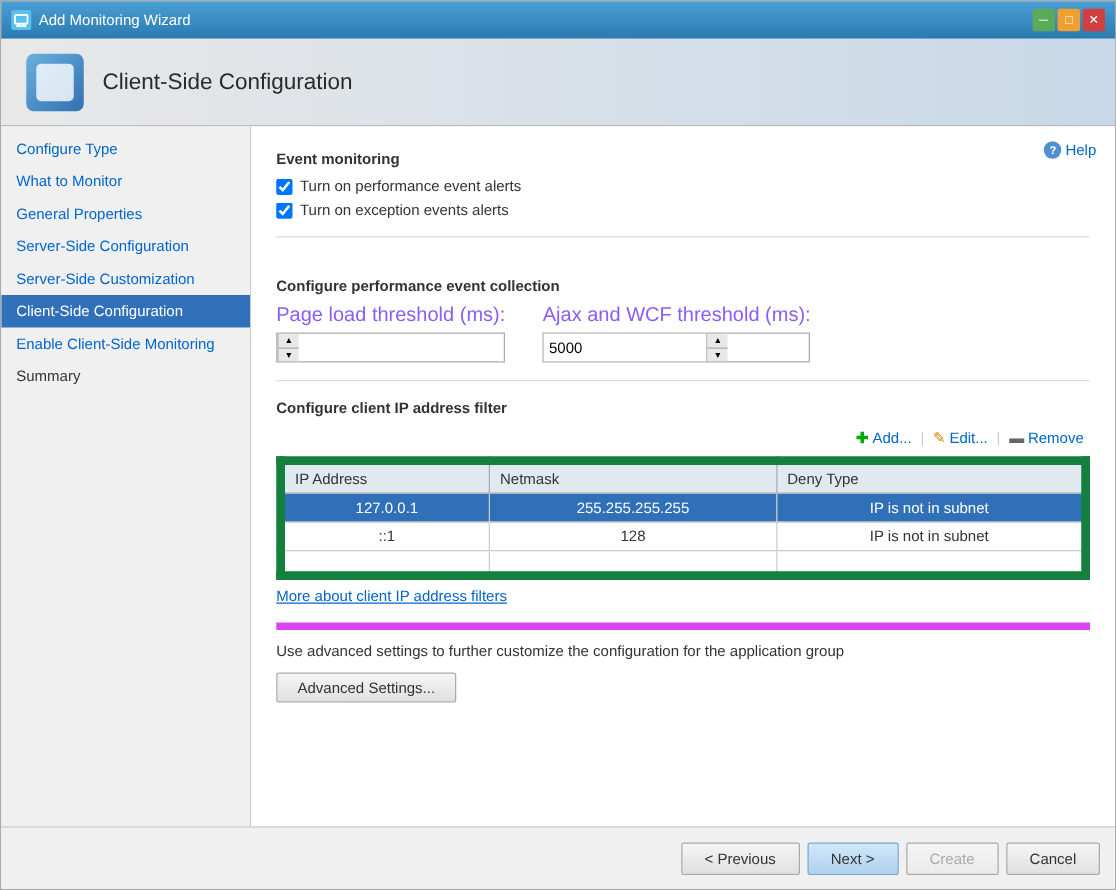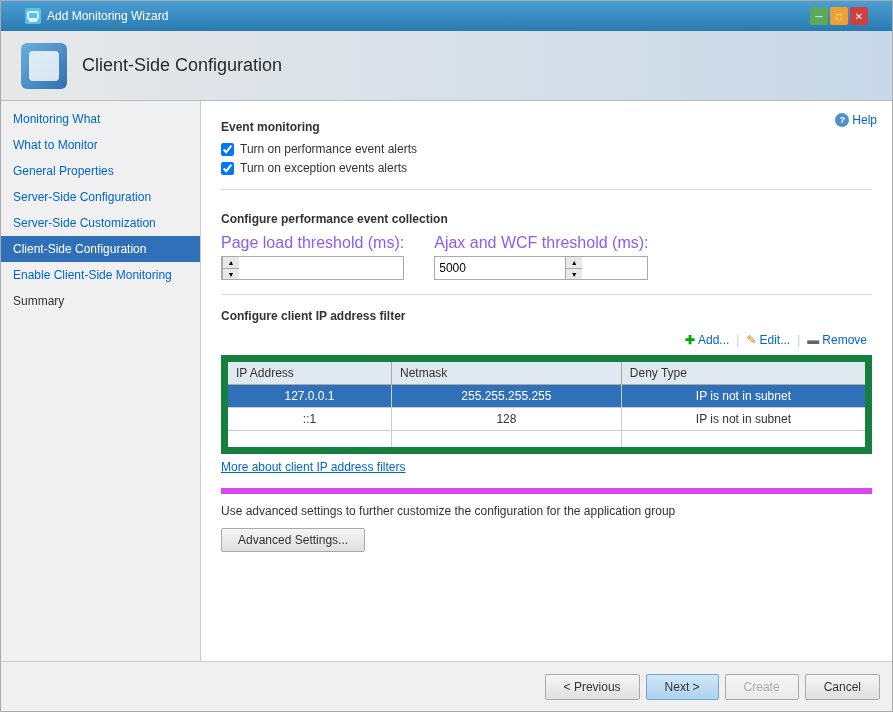--- a/index.html
+++ b/index.html
@@ -4,21 +4,21 @@
   <style>
     * { box-sizing: border-box; margin: 0; padding: 0; font-family: 'Segoe UI', Tahoma, sans-serif; font-size: 12px; }
     body { background: #f0f0f0; width: 893px; height: 712px; overflow: hidden; }
     
     
     .title-bar {
       background: linear-gradient(to bottom, #4a9fd4, #2a7ab0);
       height: 30px;
       display: flex;
       align-items: center;
-      padding: 0 24px;
+      padding: 0 8px;
       color: white;
       font-size: 12px;
       user-select: none;
     }
     .title-bar-icon {
       width: 16px; height: 16px;
       background: #5bc0f0;
       border-radius: 2px;
       margin-right: 6px;
       display: flex; align-items: center; justify-content: center;
@@ -150,21 +150,21 @@
       align-items: center;
       gap: 6px;
       margin-bottom: 5px;
       color: #333;
     }
     .checkbox-row input[type=checkbox] { cursor: pointer; }
 
     .threshold-area {
       margin-top: 14px;
       border-top: 1px solid #ddd;
-      padding-top: 18px;
+      padding-top: 28px;
     }
 
     .threshold-row {
       display: flex;
       gap: 30px;
       align-items: flex-start;
     }
     .threshold-field { display: flex; flex-direction: column; gap: 4px; }
     .threshold-label { color: #8b5cf6; font-size: 16px; }
     .threshold-input-wrap {
@@ -335,21 +335,21 @@
   <div class="header">
     <div class="header-icon">
       <div class="header-icon-inner"></div>
     </div>
     <h1 class="header-title">Client-Side Configuration</h1>
   </div>
 
   <div class="content-area">
 
     <div class="sidebar">
-    <div class="sidebar-item">Monitoring What</div>
+    <div class="sidebar-item">Configure Type</div>
         <div class="sidebar-item">What to Monitor</div>
         <div class="sidebar-item">General Properties</div>
         <div class="sidebar-item">Server-Side Configuration</div>
         <div class="sidebar-item">Server-Side Customization</div>
         <div class="sidebar-item active">Client-Side Configuration</div>
         <div class="sidebar-item">Enable Client-Side Monitoring</div>
         <div class="sidebar-item plain">Summary</div>
       </div>
 
     <div class="main-panel">

